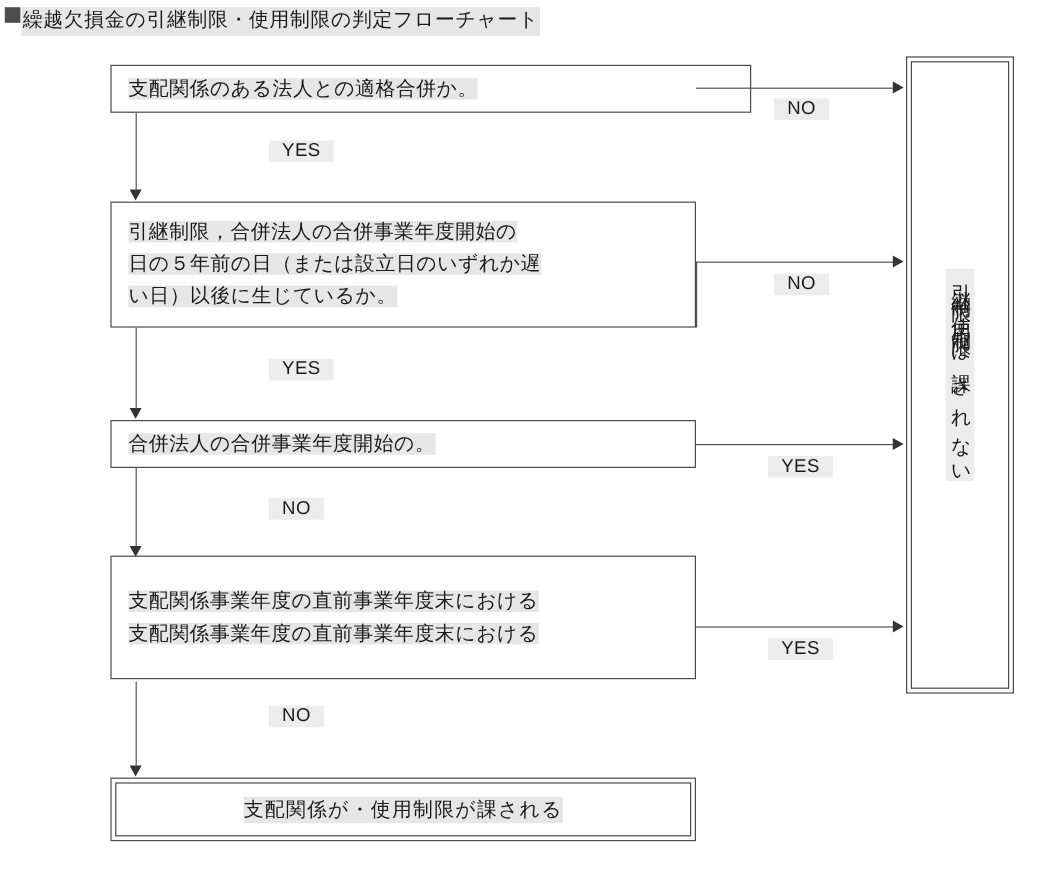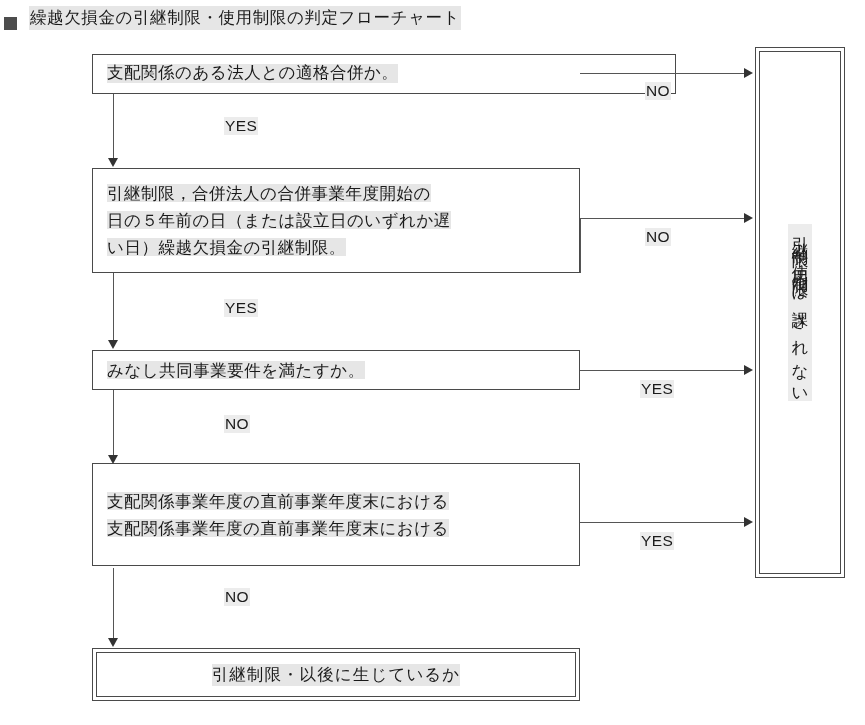--- a/index.html
+++ b/index.html
@@ -18,22 +18,22 @@
     overflow: hidden;
     background: #ffffff;
   }
 
   
   .title-row {
     position: absolute;
     left: 4px;
     top: 6px;
     display: flex;
-    align-items: flex-end;
-    gap: 12px;
+    align-items: flex-start;
+    gap: 1px;
   }
   .title-marker {
     width: 13px;
     height: 13px;
     background: #4d4d4d;
     display: inline-block;
     flex: 0 0 auto;
   }
   .title-text {
     font-size: 16.5px;
@@ -130,65 +130,65 @@
     border-right: 5px solid transparent;
     border-top: 9px solid #333333;
   }
 
   
   .edge-label {
     position: absolute;
     font-size: 15.5px;
     letter-spacing: 0.4px;
     background: #ececec;
-    padding: 0 1px;
+    padding: 0 11px;
     color: #1a1a1a;
     white-space: nowrap;
   }
 </style>
 </head>
 <body>
 
 <div id="canvas">
 
   <div class="title-row">
     <span class="title-marker"></span>
     <span class="title-text">繰越欠損金の引継制限・使用制限の判定フローチャート</span>
   </div>
 
-  <div class="box" style="left:92px; top:54px; width:584px; height:40px;font-family:Liberation Mono, monospace;">
+  <div class="box" style="left:92px; top:54px; width:534px; height:40px;">
     <div class="box-inner">
       <div class="box-line"><span class="hl">支配関係のある法人との適格合併か。</span></div>
     </div>
   </div>
 
   <div class="box" style="left:92px; top:168px; width:488px; height:105px;">
     <div class="box-inner">
       <div class="box-line"><span class="hl">引継制限，合併法人の合併事業年度開始の</span></div>
       <div class="box-line"><span class="hl">日の５年前の日（または設立日のいずれか遅</span></div>
-      <div class="box-line"><span class="hl">い日）繰越欠損金の引継制限。</span></div>
+      <div class="box-line"><span class="hl">い日）以後に生じているか。</span></div>
     </div>
   </div>
 
   <div class="box" style="left:92px; top:350px; width:488px; height:40px;">
     <div class="box-inner">
-      <div class="box-line"><span class="hl">みなし共同事業要件を満たすか。</span></div>
+      <div class="box-line"><span class="hl">合併法人の合併事業年度開始の。</span></div>
     </div>
   </div>
 
   <div class="box" style="left:92px; top:463px; width:488px; height:103px;">
     <div class="box-inner">
       <div class="box-line"><span class="hl">支配関係事業年度の直前事業年度末における</span></div>
       <div class="box-line"><span class="hl">支配関係事業年度の直前事業年度末における</span></div>
     </div>
   </div>
 
   <div class="box double" style="left:92px; top:648px; width:488px; height:53px;">
     <div class="double-inner">
-      <span class="bottom-label">引継制限・以後に生じているか</span>
+      <span class="bottom-label">支配関係が・使用制限が課される</span>
     </div>
   </div>
 
   <div class="box double" style="left:755px; top:47px; width:90px; height:531px;">
     <div class="double-inner">
       <span class="vert-text">引継制限・使用制限は課されない</span>
     </div>
   </div>
 
   <div class="hline" style="left:580px; top:73px; width:166px;"></div>

